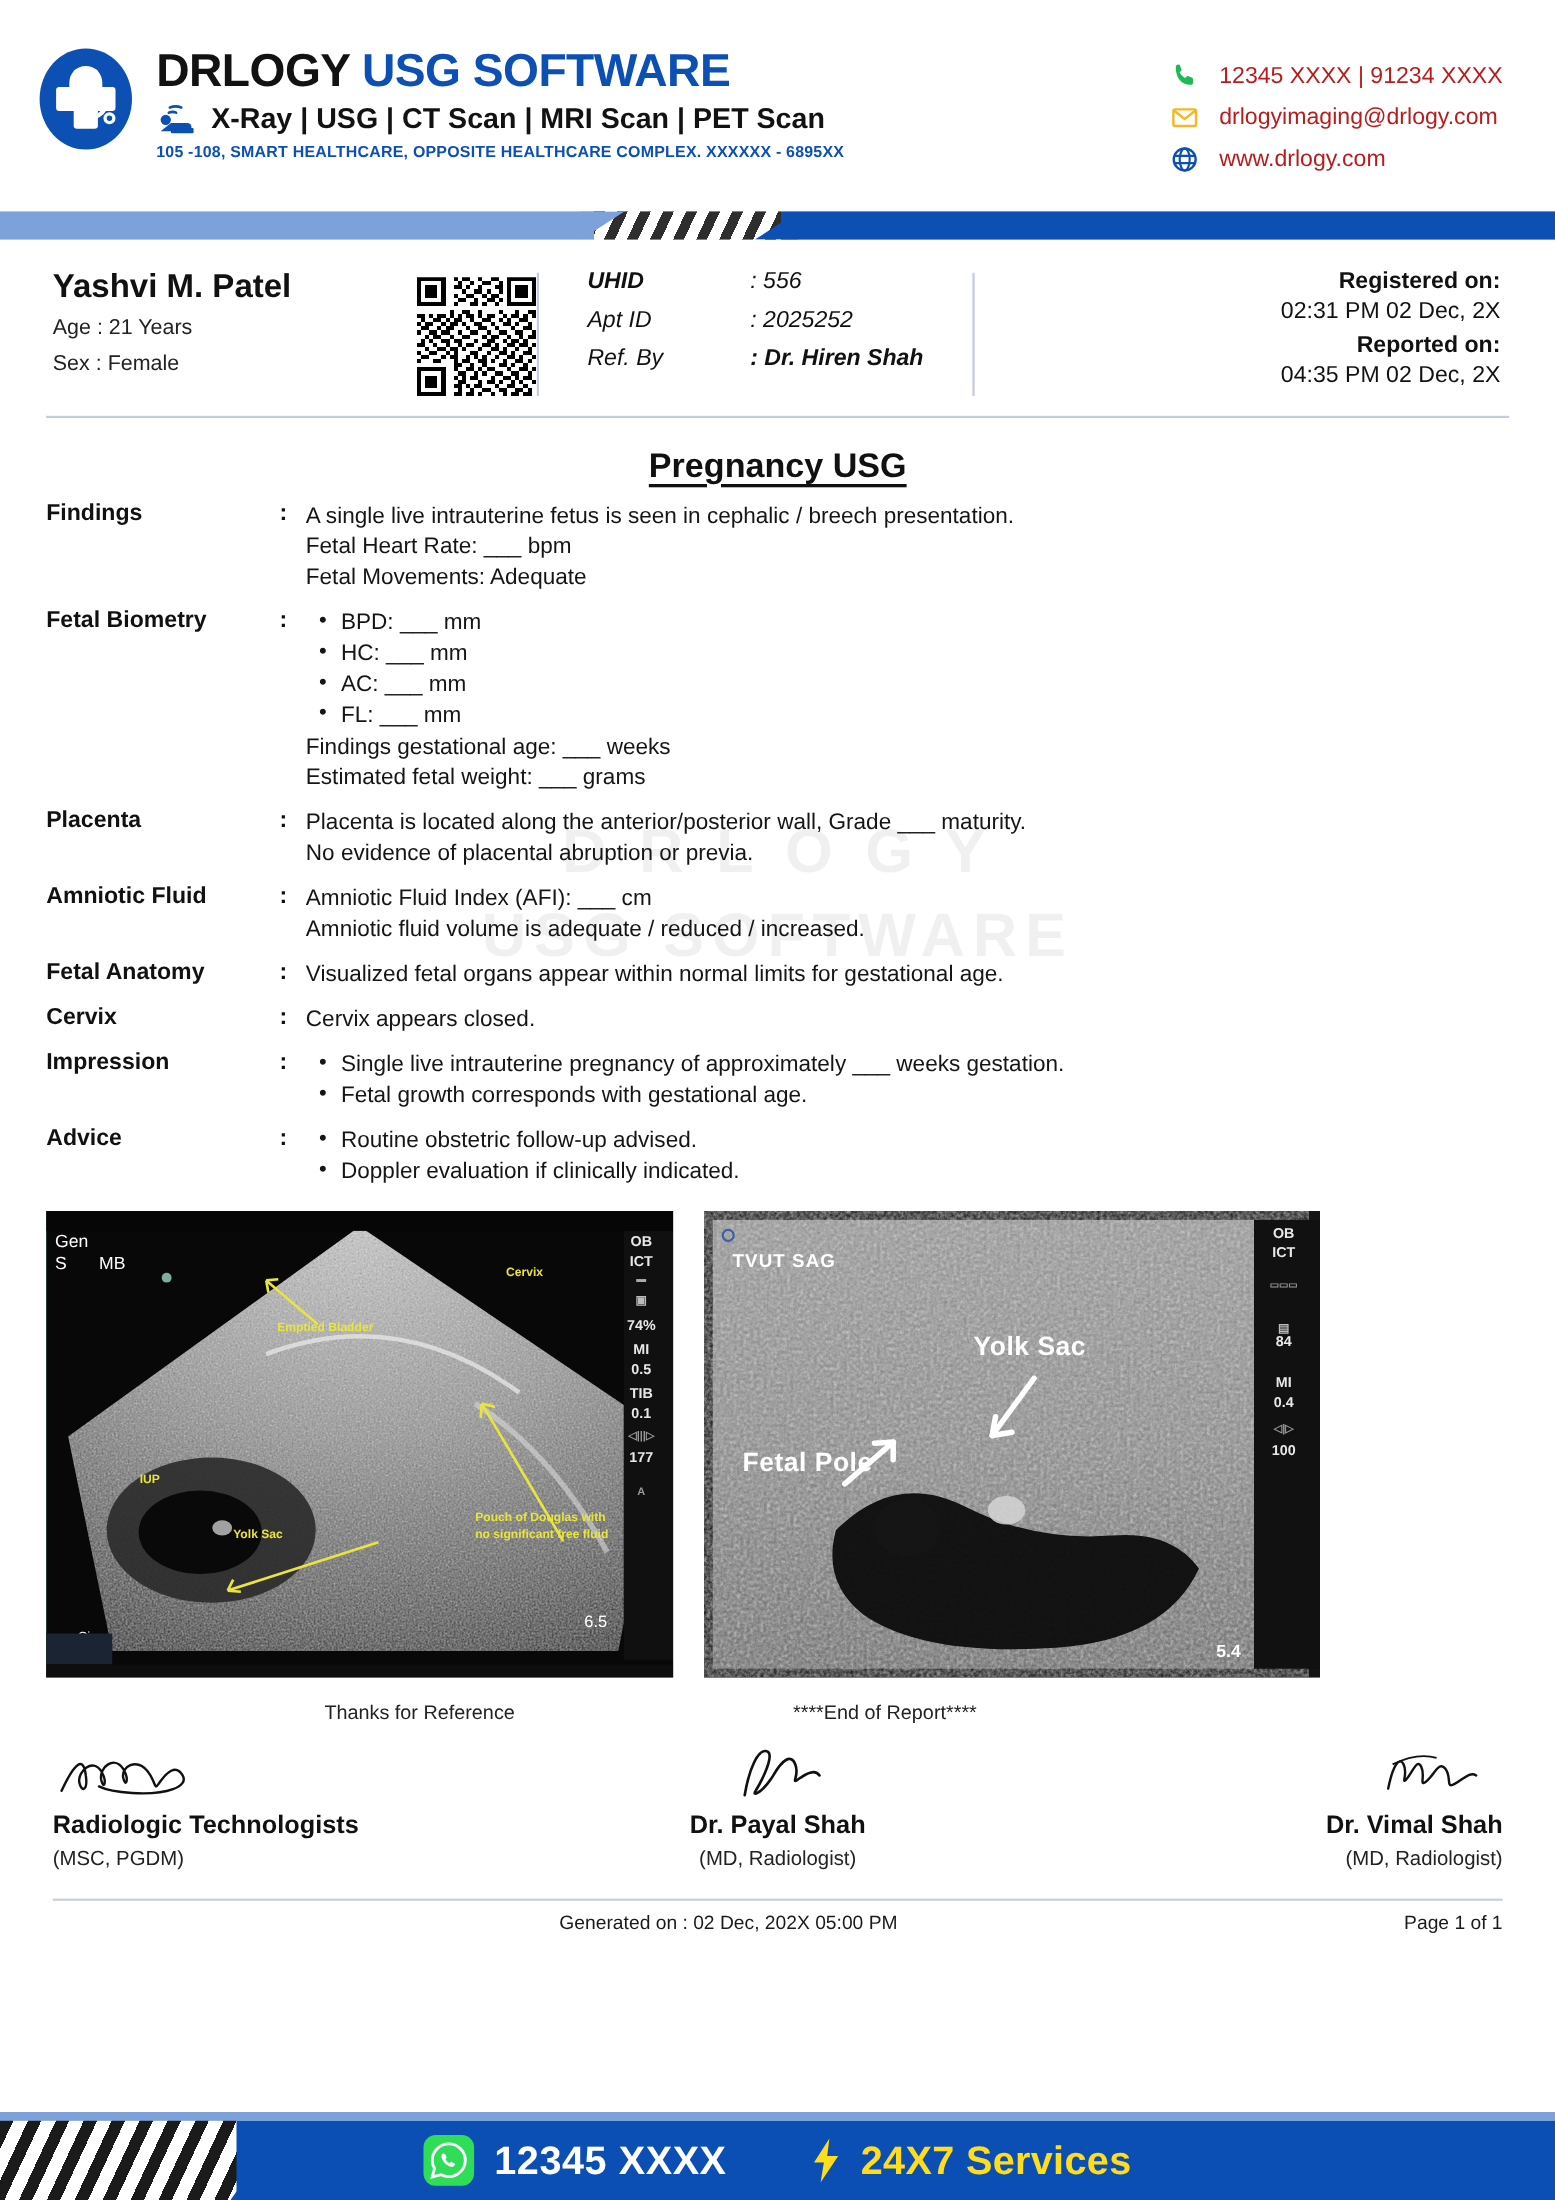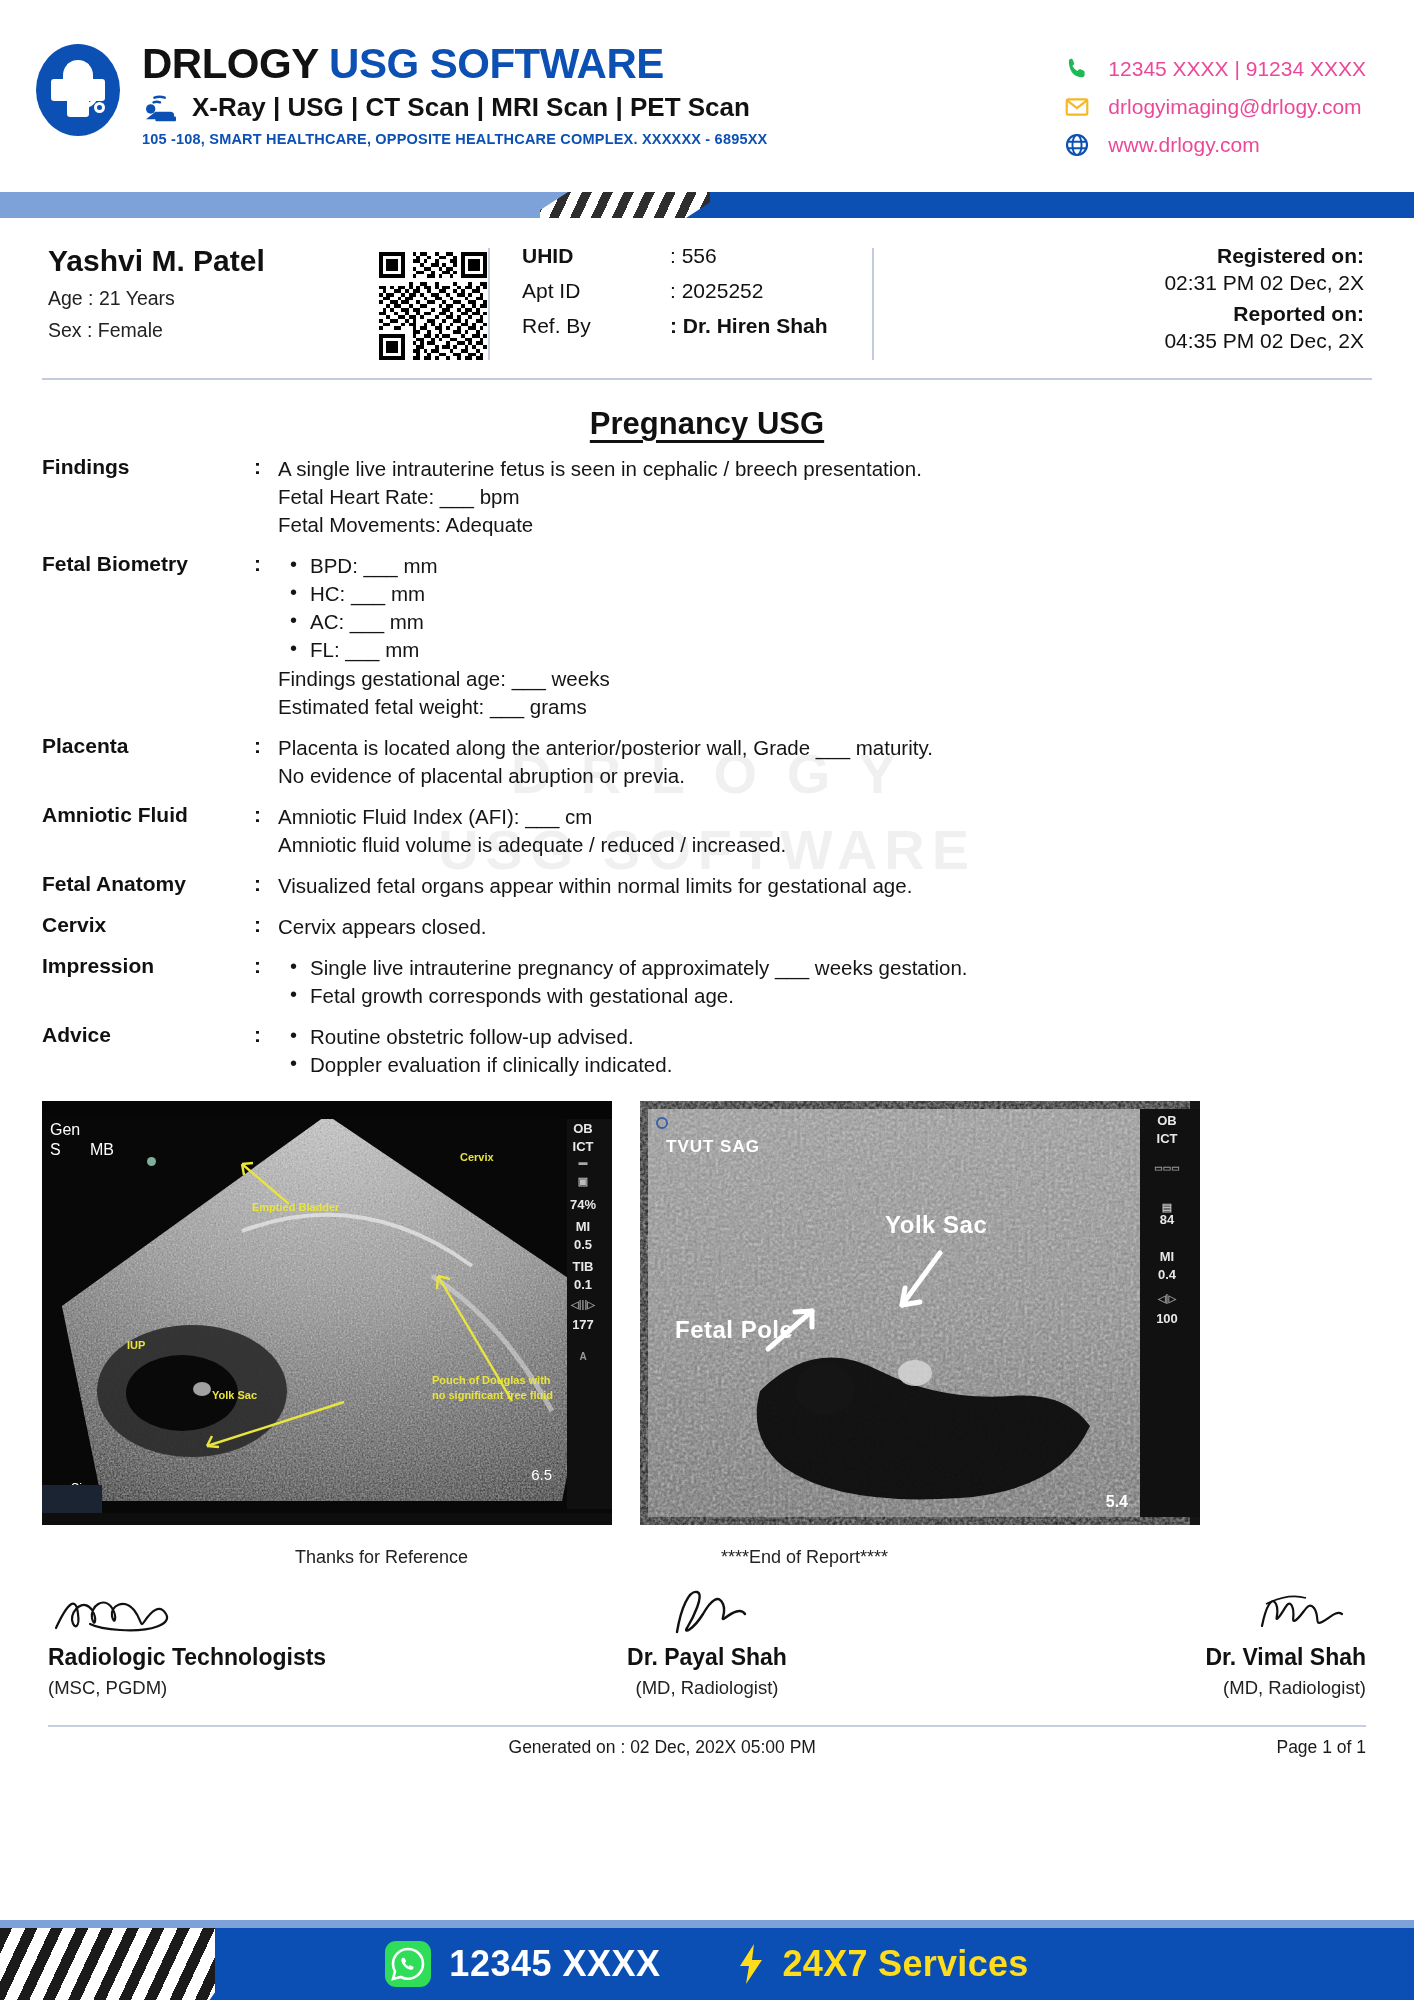--- a/index.html
+++ b/index.html
@@ -42,21 +42,21 @@
   .brand-title .dark { color:#121212; }
   .brand-title .blue { color:#0c50b4; }
   .services-row { display:flex; align-items:center; gap:12px; margin-top:6px; }
   .svc-icon { width:38px; height:30px; flex:0 0 auto; }
   .services { font-size:26px; font-weight:bold; color:#121212; white-space:nowrap; }
   .address { margin-top:8px; font-size:14.5px; color:#0c50b4; font-weight:600; letter-spacing:0.2px; white-space:nowrap; }
 
   .contact-col { margin-left:auto; padding-top:16px; padding-right:12px; }
   .contact-row { display:flex; align-items:center; gap:18px; margin-bottom:12px; }
   .c-ico { width:26px; height:26px; flex:0 0 auto; }
-  .c-txt { font-size:21px; color:#ec4899; white-space:nowrap; }
+  .c-txt { font-size:21px; color:#b91c1c; white-space:nowrap; }
 
   
   .band { position:relative; height:26px; margin-top:22px; width:100%; overflow:hidden; }
   .band .left { position:absolute; left:0; top:0; height:26px; width:540px; background:#7da2da; }
   .band .leftslope {
     position:absolute; left:528px; top:0; width:40px; height:26px; background:#7da2da;
     clip-path:polygon(0 0, 100% 0, 0 100%);
   }
   .band .stripes {
     position:absolute; left:540px; top:0; width:170px; height:26px;
@@ -68,21 +68,21 @@
     clip-path:polygon(100% 0, 100% 100%, 0 100%);
   }
 
   
   .patient { display:flex; align-items:flex-start; padding:26px 42px 0 48px; }
   .pat-left { width:330px; flex:0 0 auto; }
   .pat-name { font-size:30px; font-weight:bold; color:#111; }
   .pat-sub { font-size:19.5px; color:#222; margin-top:9px; }
   .qr { width:110px; height:108px; flex:0 0 auto; margin-top:8px; }
   .vdiv { width:2px; background:#c3cbdd; align-self:stretch; margin:4px 0 0 0; min-height:112px; }
-  .pat-mid { padding-left:32px; flex:0 0 auto; }
+  .pat-mid { padding-left:44px; flex:0 0 auto;font-style:italic; }
   .kv { display:flex; font-size:21px; color:#111; margin-bottom:11px; }
   .kv .k { width:148px; }
   .kv .k.b { font-weight:bold; }
   .kv .v { white-space:nowrap; }
   .kv .v.b { font-weight:bold; }
   .pat-right { margin-left:auto; text-align:right; padding-right:8px; }
   .pr-lab { font-size:21px; font-weight:bold; color:#111; }
   .pr-val { font-size:21px; color:#111; margin-top:3px; margin-bottom:7px; }
   .hr-thin { height:2px; background:#c3cbdd; margin:18px 42px 0 42px; }
 

